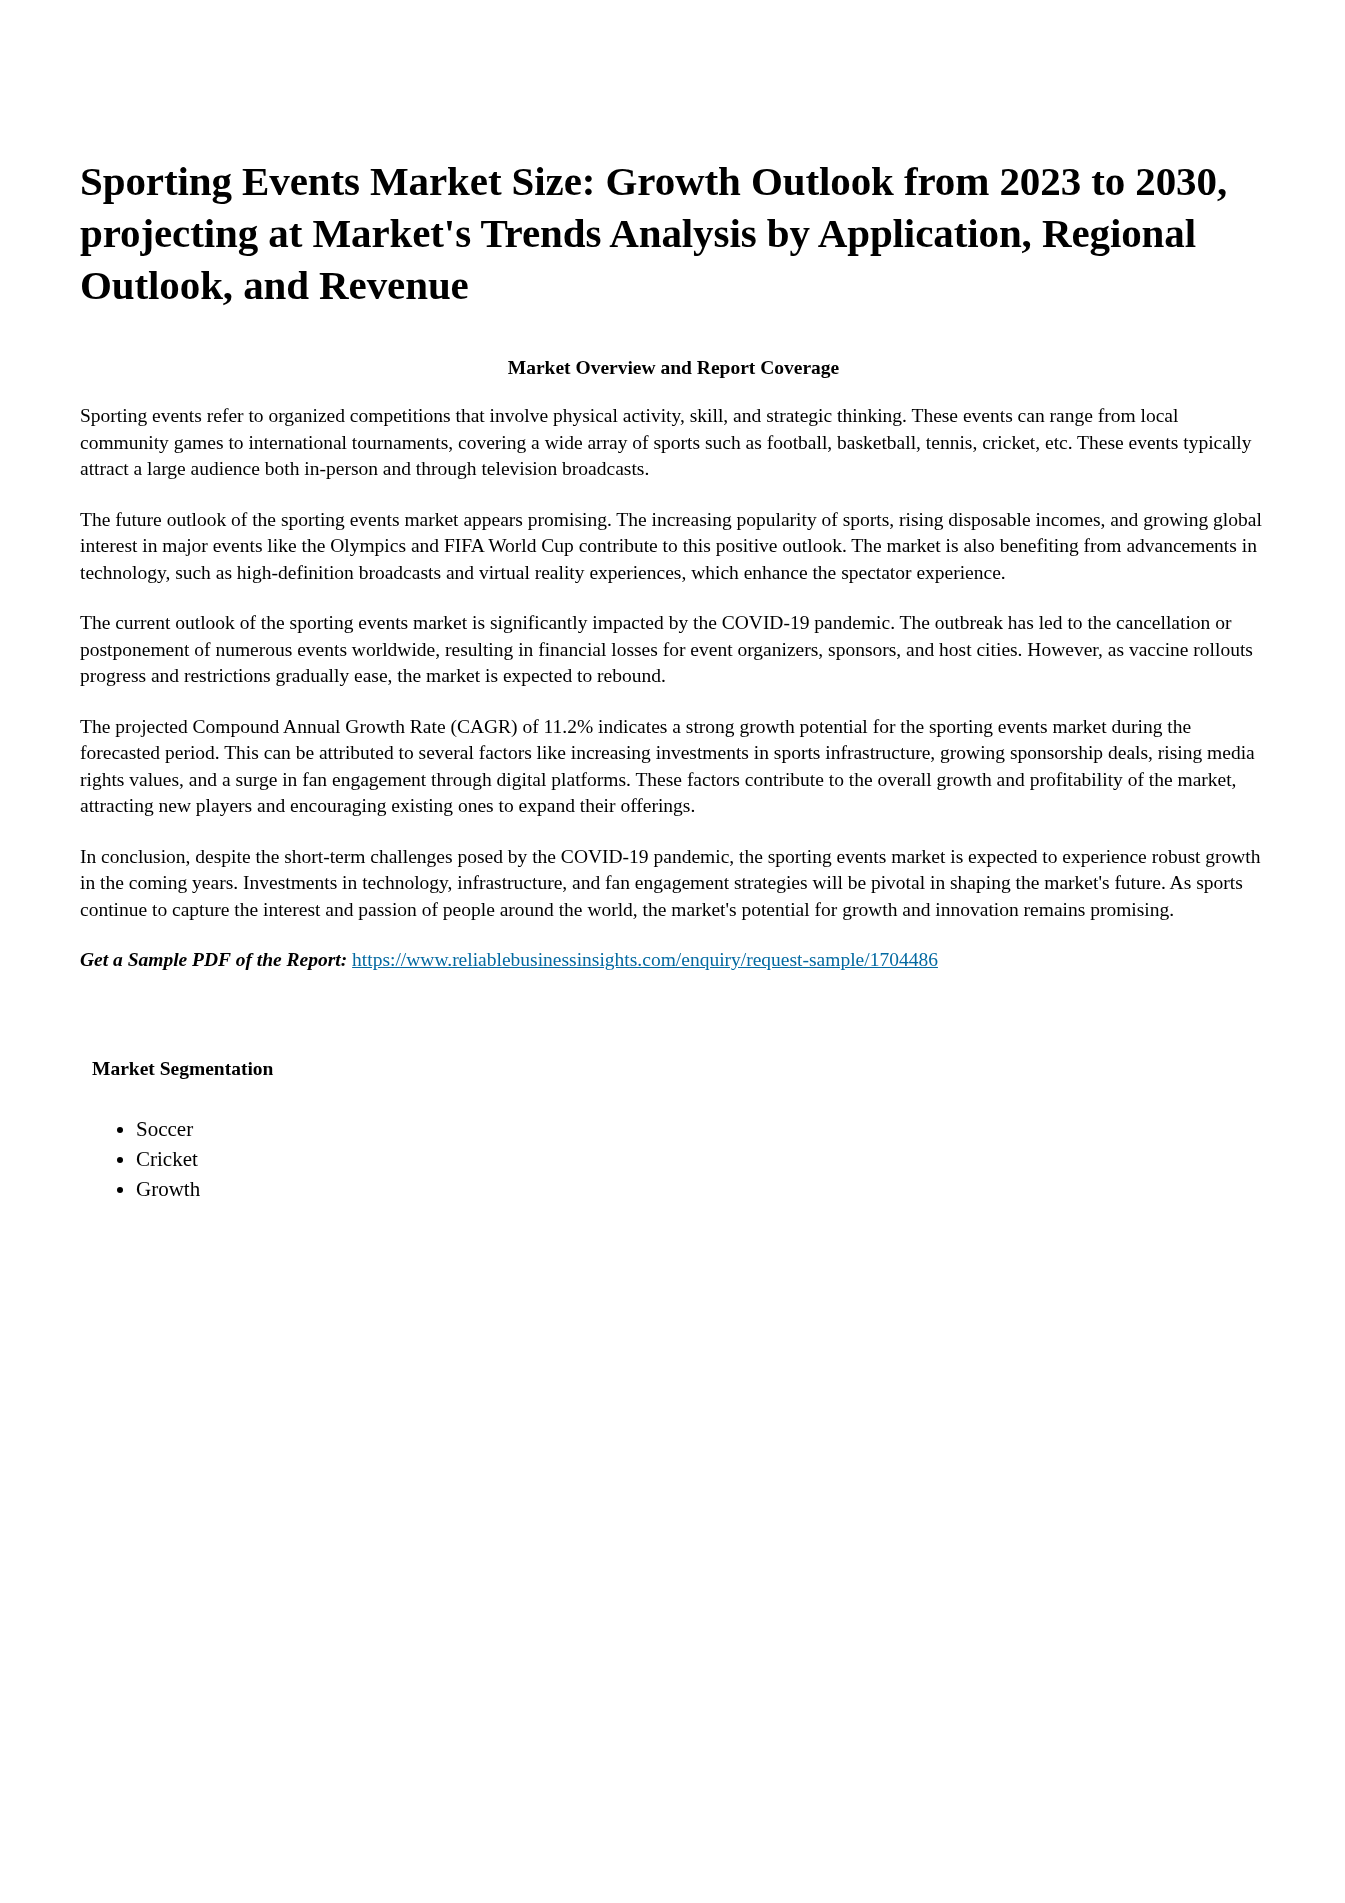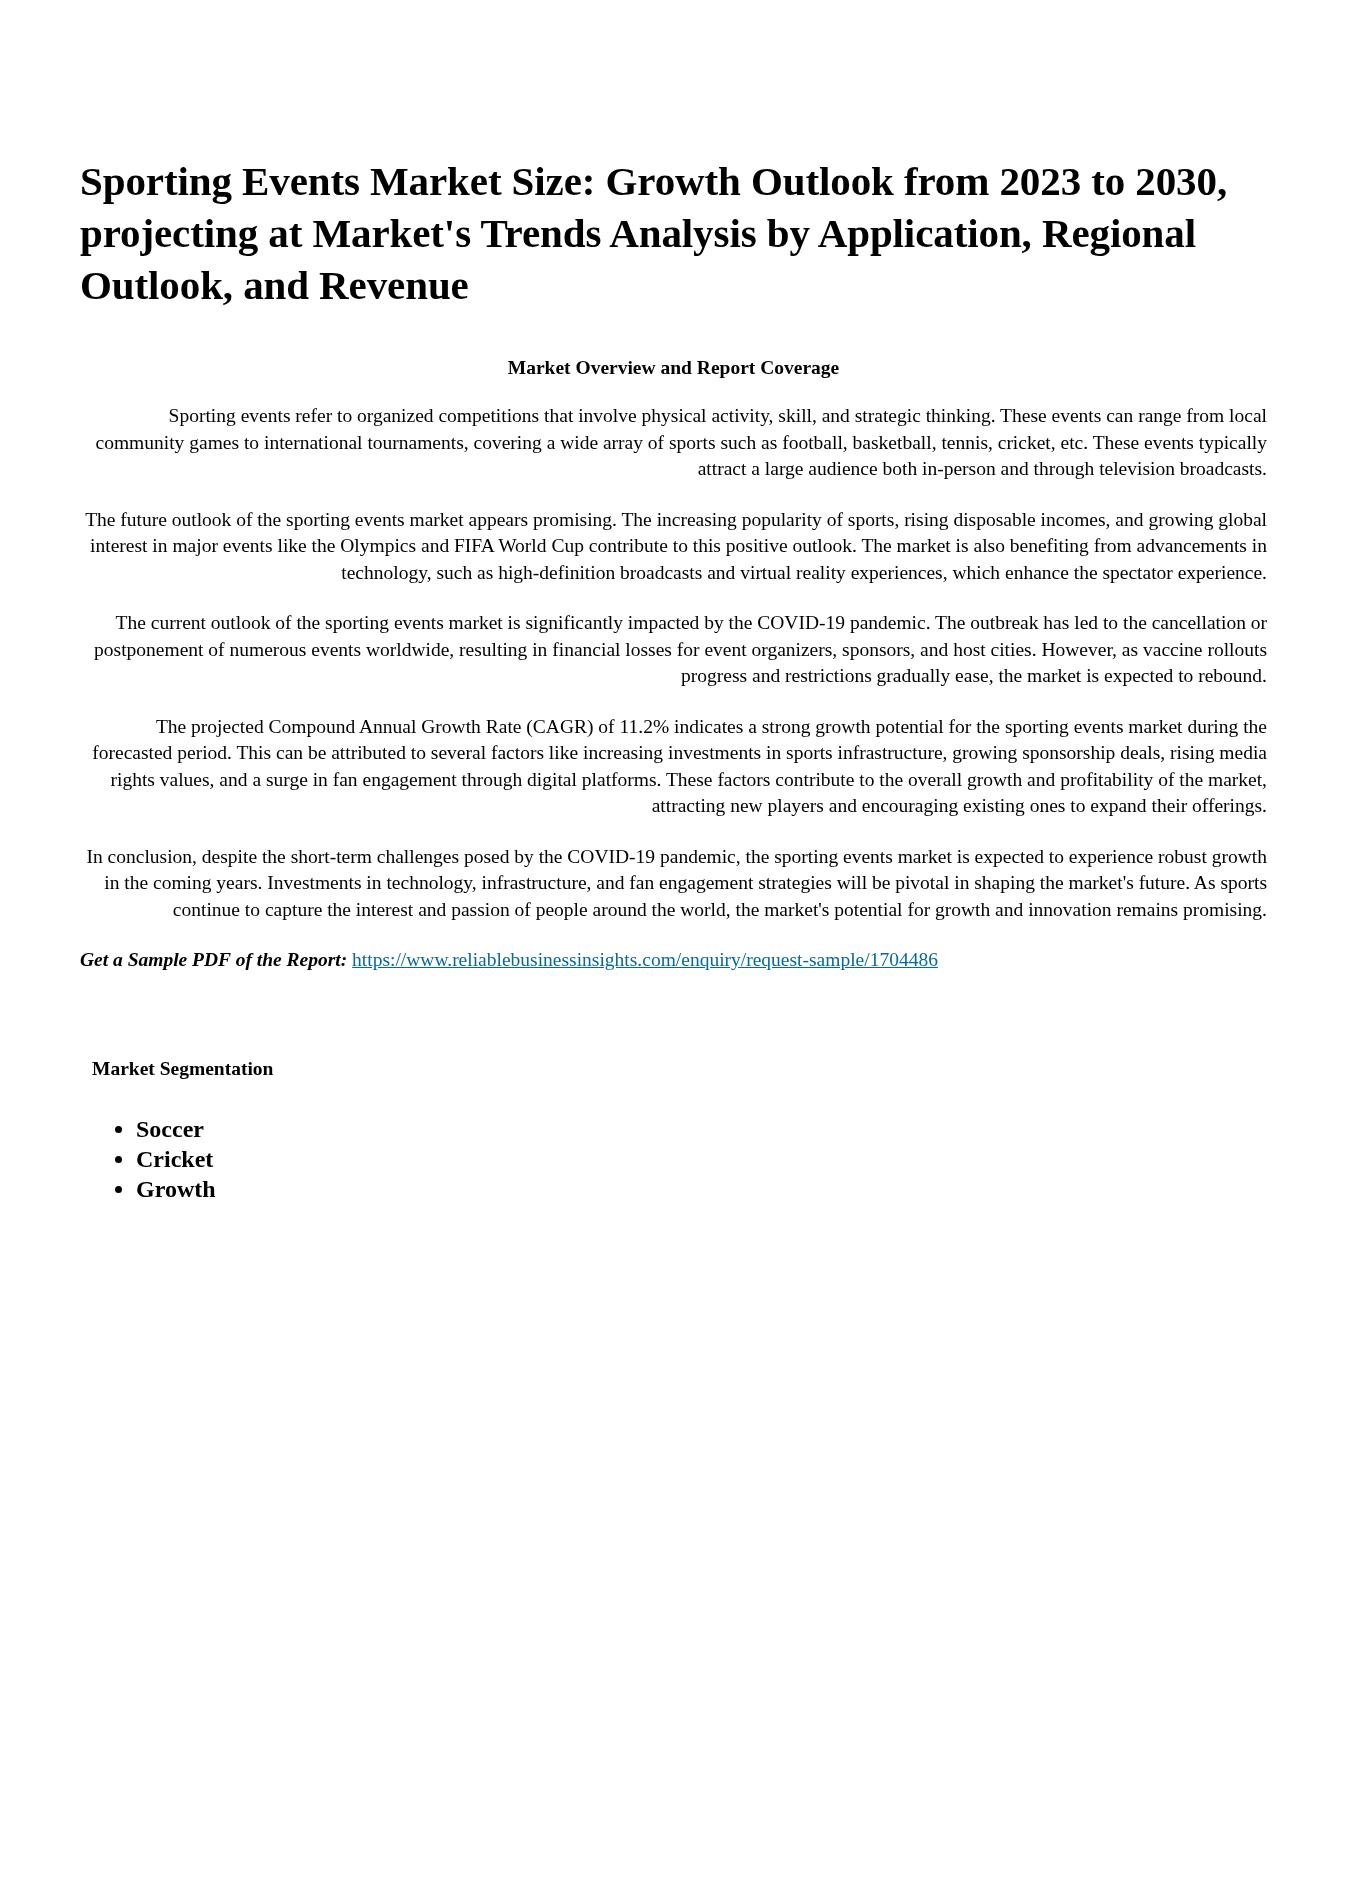--- a/index.html
+++ b/index.html
@@ -40,21 +40,21 @@
     margin: 0 0 22px 0;
     text-align: center;
   }
 
   .para {
     font-size: 19.5px;
     font-weight: 400;
     line-height: 26.5px;
     margin: 0 0 24px 0;
     max-width: 1190px;
-    text-align: right;
+    text-align: left;
   }
 
   .para:last-of-type {
     margin-bottom: 0;
   }
 
   .link-block {
     font-size: 19.5px;
     line-height: 26.5px;
     margin: 24px 0 0 0;
@@ -87,22 +87,22 @@
     line-height: 26px;
     margin: 0 0 22px 0;
   }
 
   ul.type-list {
     margin: 0;
     padding: 0 0 0 56px;
     list-style: disc;
   }
   ul.type-list li {
-    font-size: 24px;
-    font-weight: 700;
+    font-size: 21px;
+    font-weight: 400;
     line-height: 30px;
     margin: 0;
     padding: 0;
   }
 </style>
 </head>
 <body>
 
 <div class="page">
 

